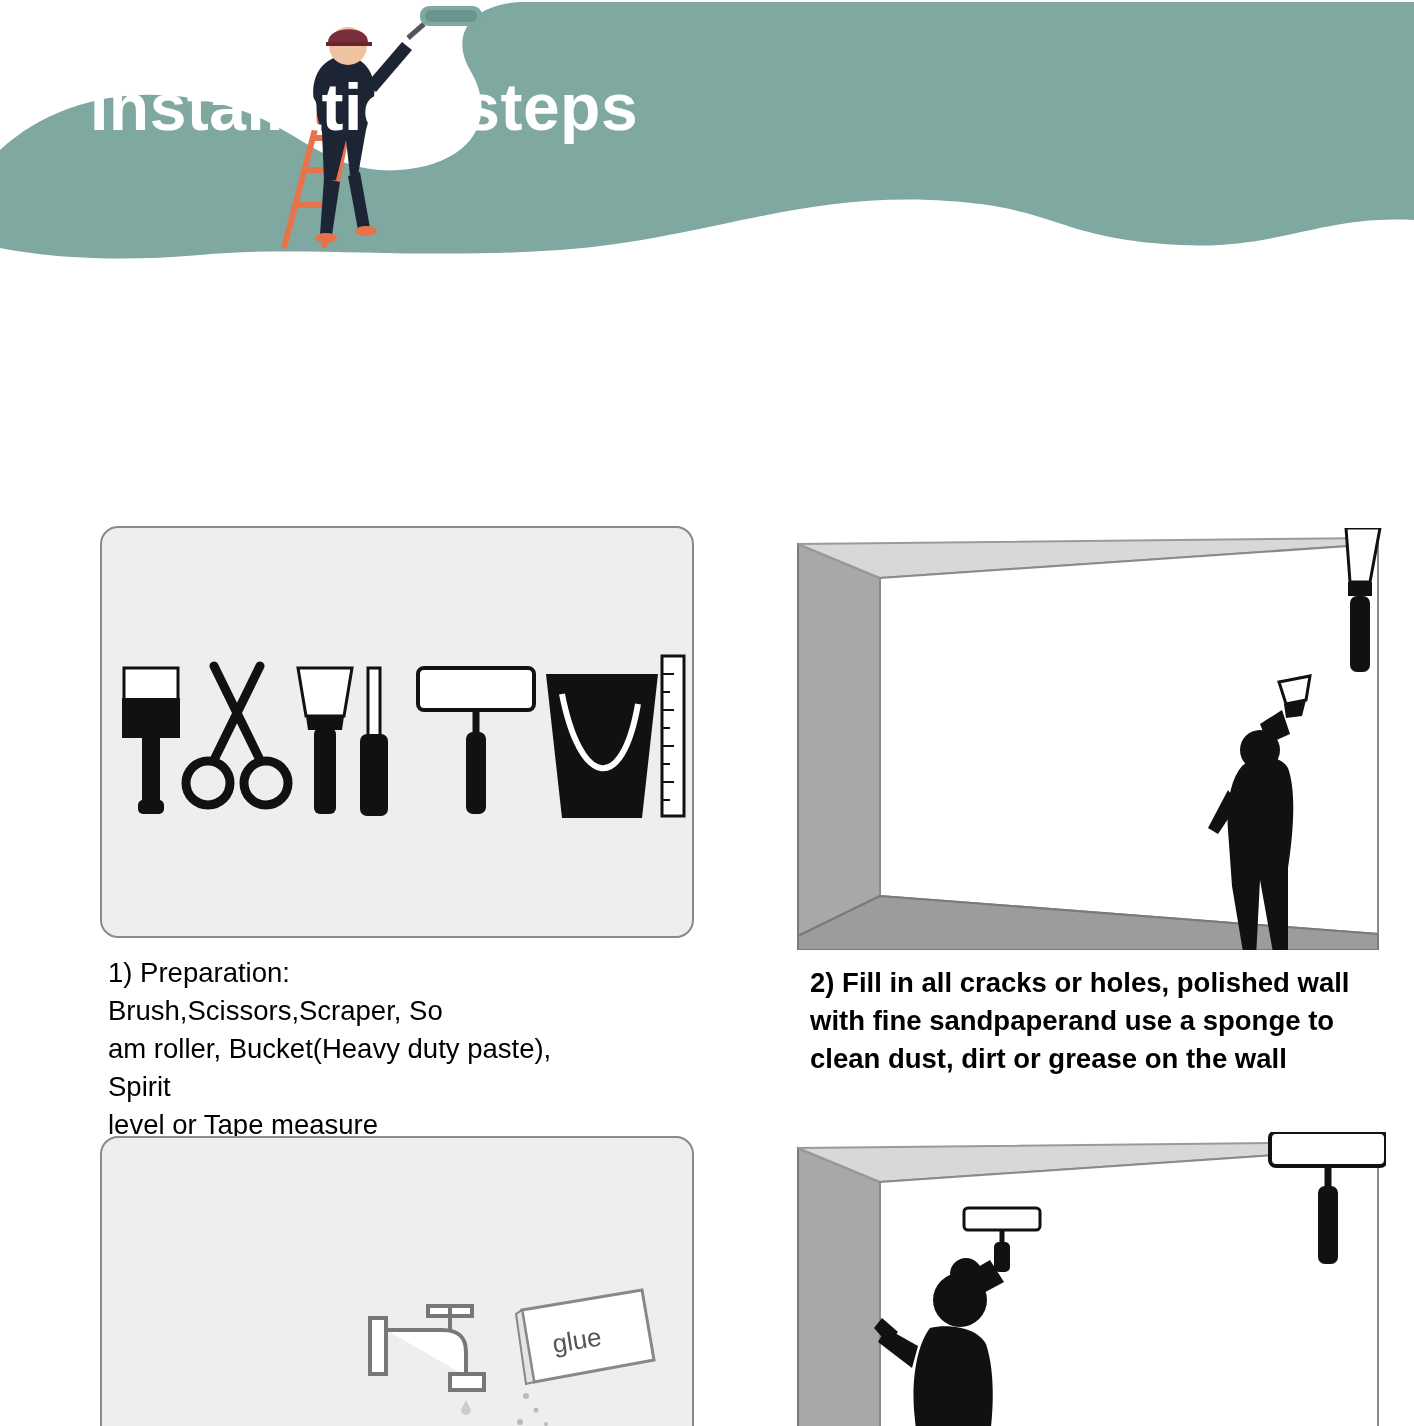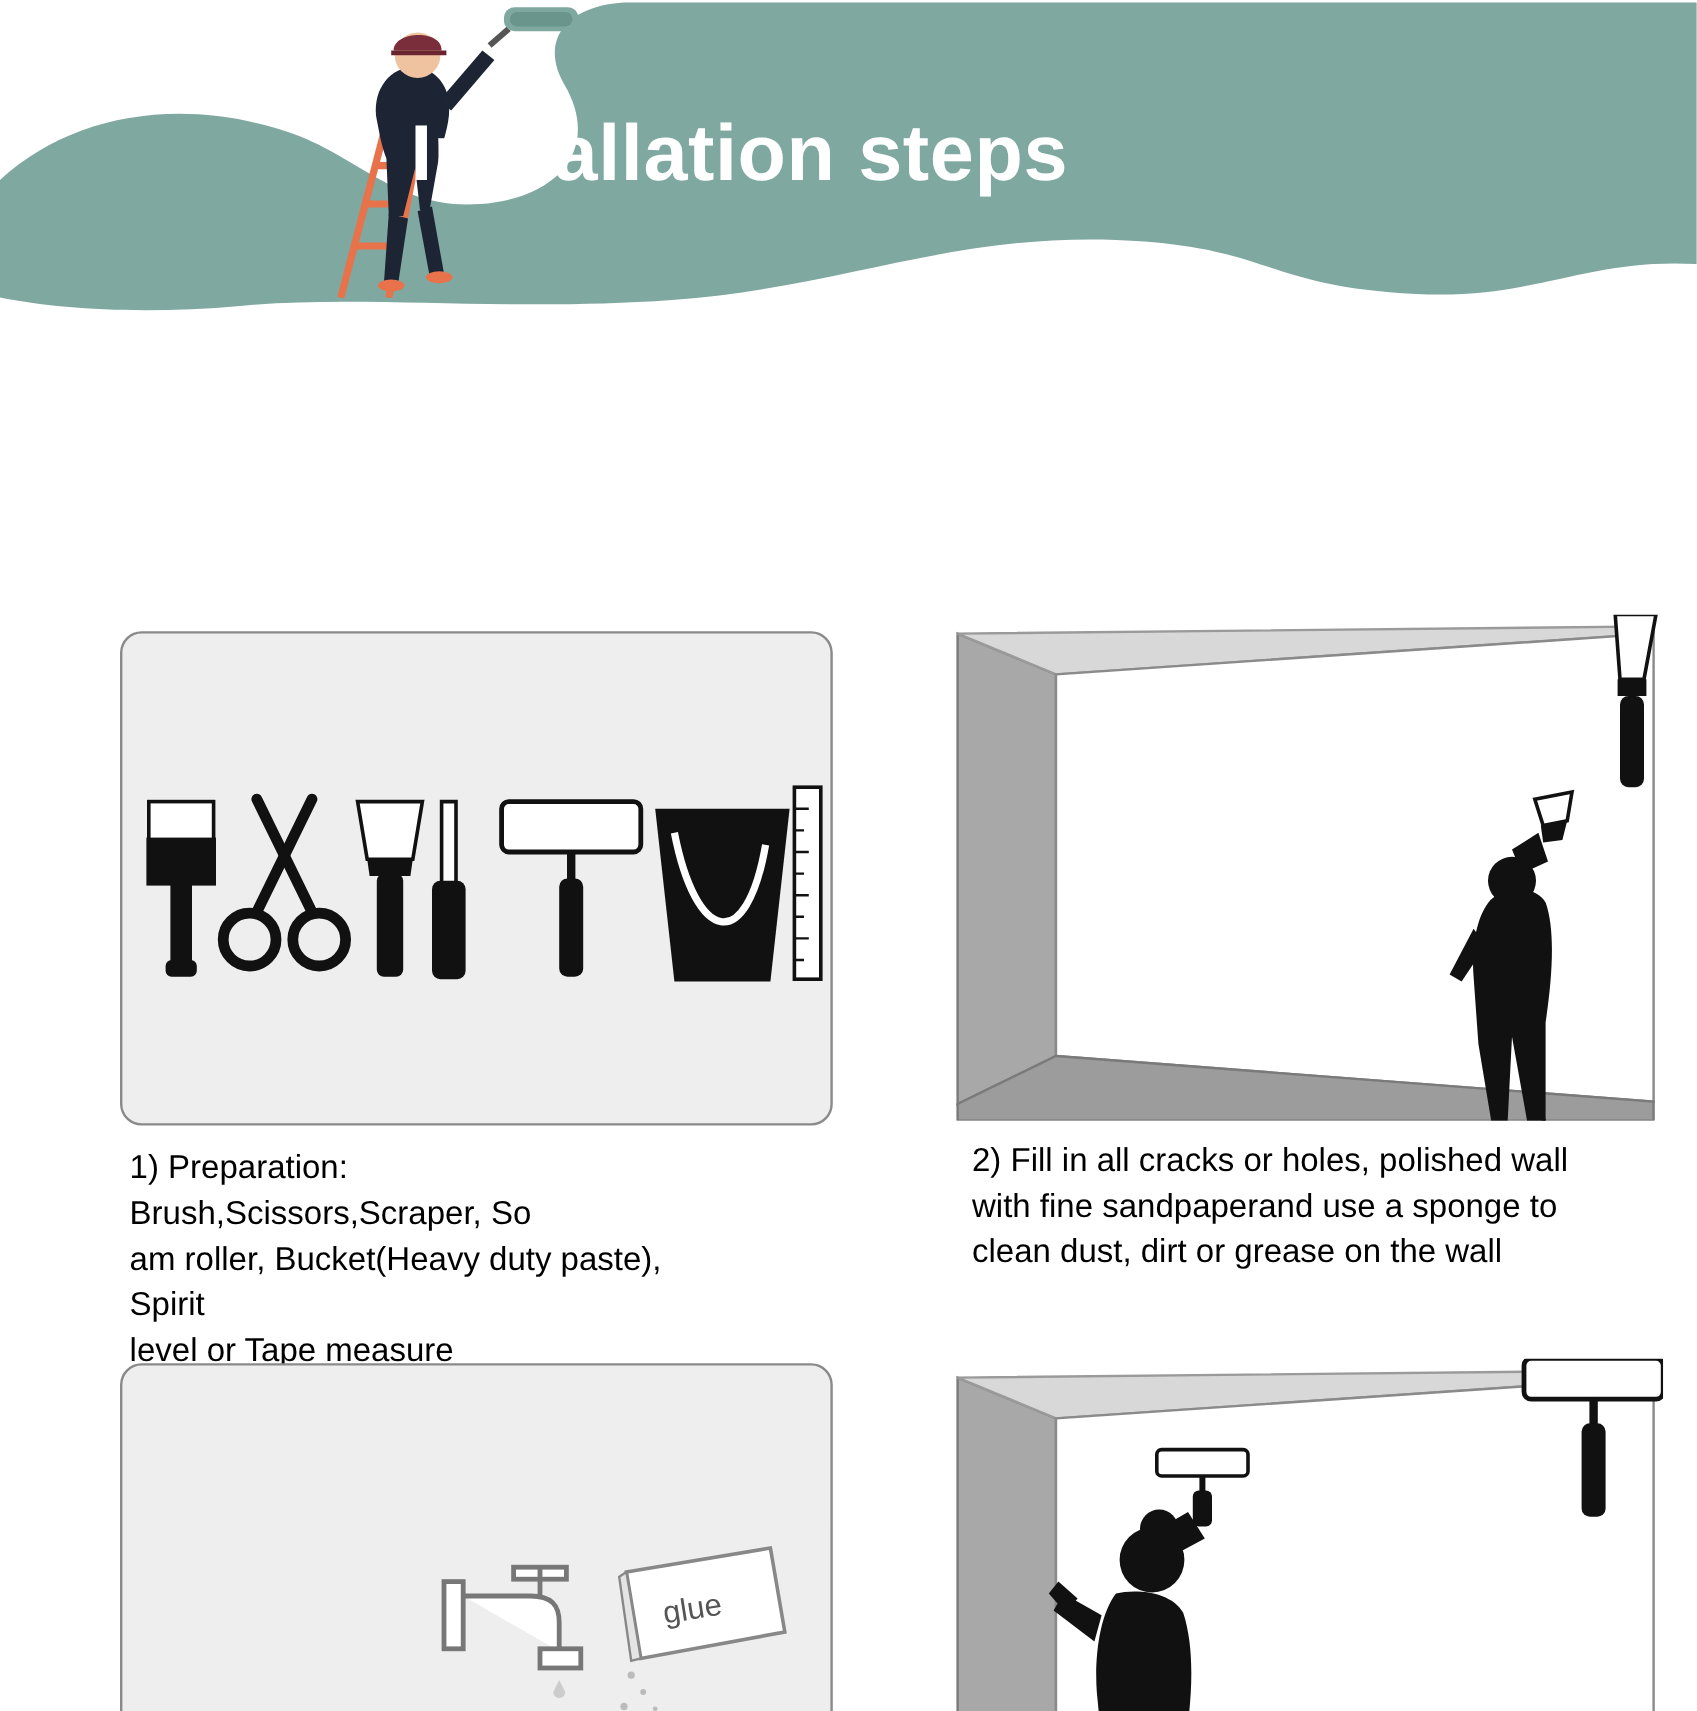--- a/index.html
+++ b/index.html
@@ -25,23 +25,23 @@
   .header-blob {
     position: absolute;
     top: 0;
     left: 0;
     width: 1414px;
     height: 262px;
   }
   .header-title {
     position: absolute;
     left: 0;
-    top: 94px;
+    top: 74px;
     width: 1142px;
-    text-align: center;
+    text-align: left;
     font-size: 66px;
     font-weight: bold;
     color: #ffffff;
     letter-spacing: 0.5px;
     line-height: 1;
     padding-left: 90px;
     box-sizing: border-box;
   }
   .painter {
     position: absolute;
@@ -73,21 +73,21 @@
     color: #000000;
     margin-top: 16px;
     white-space: pre-line;
   }
 
   
   #step-1 { left: 100px; top: 264px; width: 484px; }
   #step-1 .panel { width: 590px; height: 408px; }
   #step-1 .caption { padding-left: 8px; }
 
-  #step-2 { left: 790px; top: 250px; width: 600px; }
+  #step-2 { left: 790px; top: 266px; width: 600px; font-weight: bold; }
   #step-2 .panel { width: 596px; height: 422px; border: none; background: transparent; border-radius: 0; }
   #step-2 .caption { padding-left: 20px; margin-top: 14px; }
 
   #step-3 { left: 100px; top: 874px; width: 594px; }
   #step-3 .panel { width: 590px; height: 432px; }
 
   #step-4 { left: 790px; top: 870px; width: 600px; }
   #step-4 .panel { width: 596px; height: 432px; border: none; background: transparent; border-radius: 0; }
 
   svg { display: block; }

